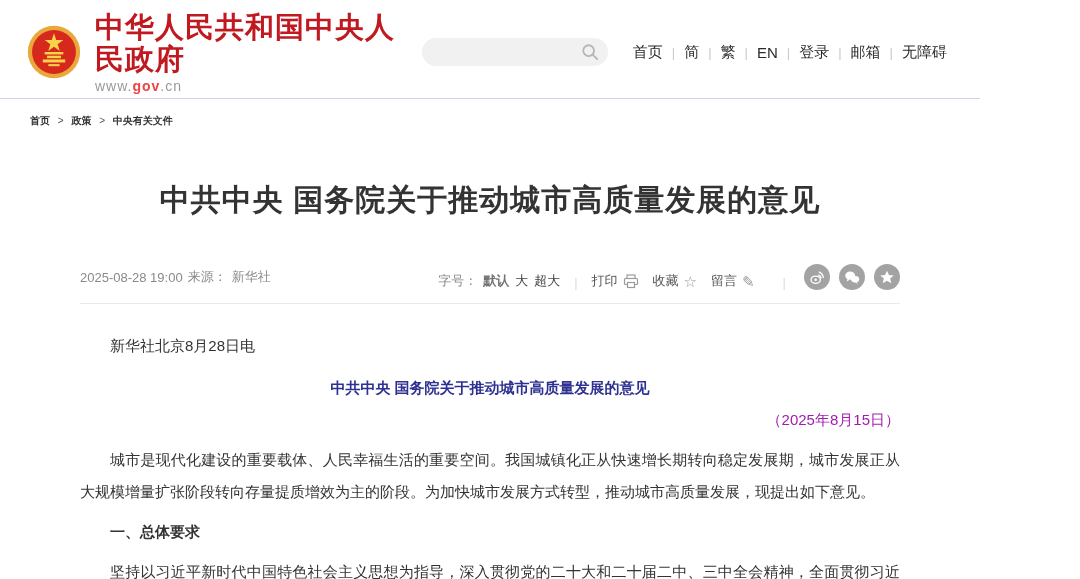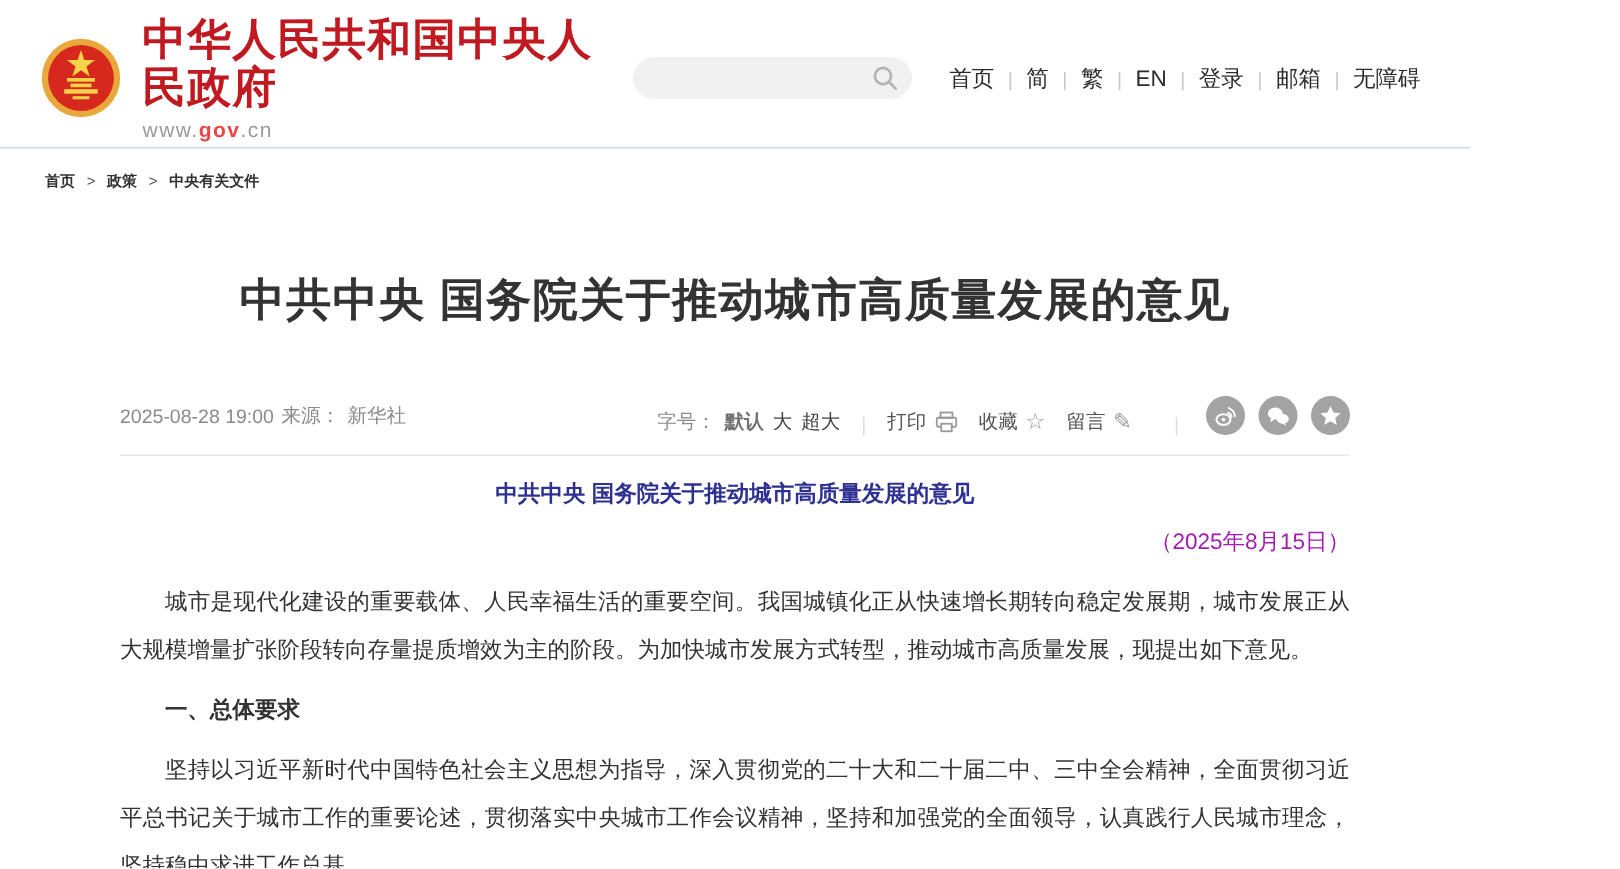--- a/index.html
+++ b/index.html
@@ -170,20 +170,21 @@
             <svg width="18" height="18" viewBox="0 0 20 20">
               <polygon fill="#fff" points="10,3 12.2,7.8 17.5,8.3 13.5,11.8 14.7,17 10,14.2 5.3,17 6.5,11.8 2.5,8.3 7.8,7.8"></polygon>
             </svg>
           </span>
         </span>
       </div>
     </div>
     <div class="meta-divider"></div>
 
     <div class="doc-body">
+      <p class="dateline">新华社北京8月28日电</p>
       <p class="doc-title">中共中央 国务院关于推动城市高质量发展的意见</p>
       <p class="doc-date">（2025年8月15日）</p>
       <p class="para">城市是现代化建设的重要载体、人民幸福生活的重要空间。我国城镇化正从快速增长期转向稳定发展期，城市发展正从大规模增量扩张阶段转向存量提质增效为主的阶段。为加快城市发展方式转型，推动城市高质量发展，现提出如下意见。</p>
       <p class="section-heading">一、总体要求</p>
       <p class="para">坚持以习近平新时代中国特色社会主义思想为指导，深入贯彻党的二十大和二十届二中、三中全会精神，全面贯彻习近平总书记关于城市工作的重要论述，贯彻落实中央城市工作会议精神，坚持和加强党的全面领导，认真践行人民城市理念，坚持稳中求进工作总基</p>
     </div>
   </div>
 
 </div>
 

